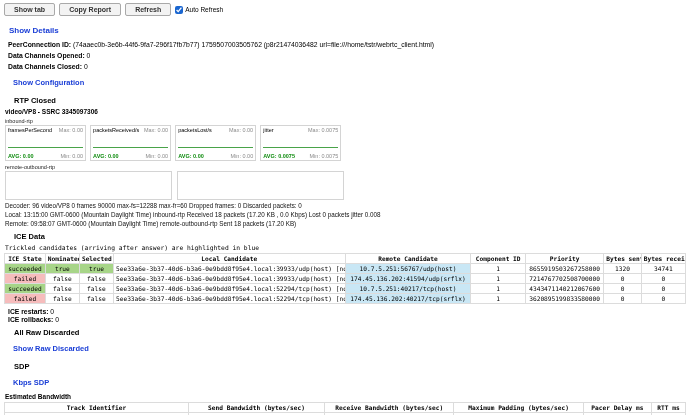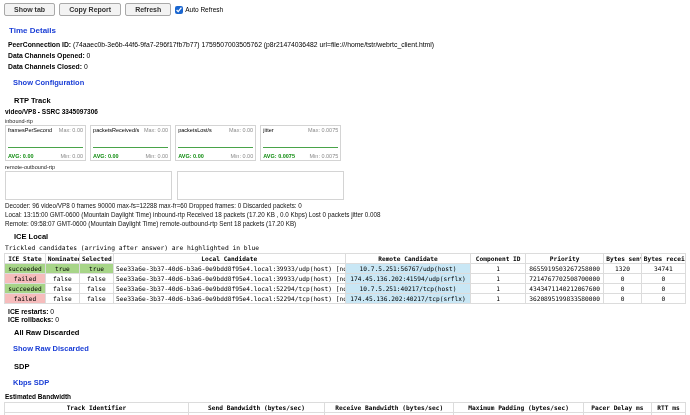--- a/index.html
+++ b/index.html
@@ -57,36 +57,36 @@
   <button class="btn">Show tab</button>
   <button class="btn">Copy Report</button>
   <button class="btn">Refresh</button>
   <span class="chk-wrap">
     <input type="checkbox" checked="checked" style="">
     <span>Auto Refresh</span>
   </span>
 </div>
 
 
-<a class="link lk-lg">Time Details</a>
+<a class="link lk-lg">Show Details</a>
 
 <div class="kv">
   <b>PeerConnection ID:</b><span> (74aaec0b-3e6b-44f6-9fa7-296f17fb7b77) 1759507003505762 (p8r21474036482 url=file:///home/tstr/webrtc_client.html)</span>
 </div>
 <div class="kv">
   <b>Data Channels Opened:</b><span> 0</span>
 </div>
 <div class="kv">
   <b>Data Channels Closed:</b><span> 0</span>
 </div>
 
 <a class="link lk-ind">Show Configuration</a>
 
 
-<div class="sec-title">RTP Track</div>
+<div class="sec-title">RTP Closed</div>
 <div class="sub-title">video/VP8 - SSRC 3345097306</div>
 <div class="tiny-label">inbound-rtp</div>
 
 <div class="spark-row">
   <div class="spark">
     <div class="spark-top">
         <span class="t">framesPerSecond</span>
         <span class="m">Max: 0.00</span>
       </div>
     <div class="spark-line"></div>
@@ -134,21 +134,21 @@
 <div class="spark-row">
   <div class="bigbox"></div>
   <div class="bigbox"></div>
 </div>
 
 <div class="statline">Decoder: 96 video/VP8 0 frames 90000 max-fs=12288 max-fr=60  Dropped frames: 0  Discarded packets: 0</div>
 <div class="statline">Local: 13:15:00 GMT-0600 (Mountain Daylight Time) inbound-rtp  Received 18 packets (17.20 KB , 0.0 Kbps)  Lost 0 packets  jitter 0.008</div>
 <div class="statline">Remote: 09:58:07 GMT-0600 (Mountain Daylight Time) remote-outbound-rtp  Sent 18 packets (17.20 KB)</div>
 
 
-<div class="sec-title">ICE Local</div>
+<div class="sec-title">ICE Data</div>
 <div class="note">Trickled candidates (arriving after answer) are highlighted in blue</div>
 
 <table>
   <colgroup>
     <col style="width:6%">
       <col style="width:5%">
       <col style="width:5%">
       <col style="width:34%">
       <col style="width:18.5%">
     <col style="width:8%">

